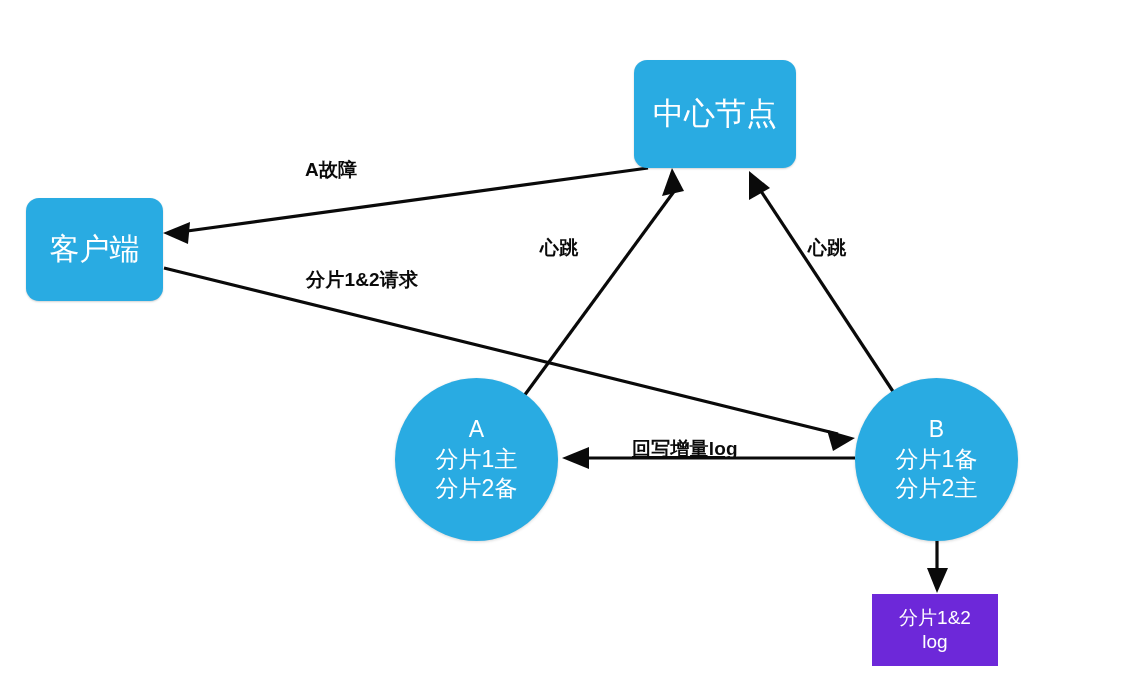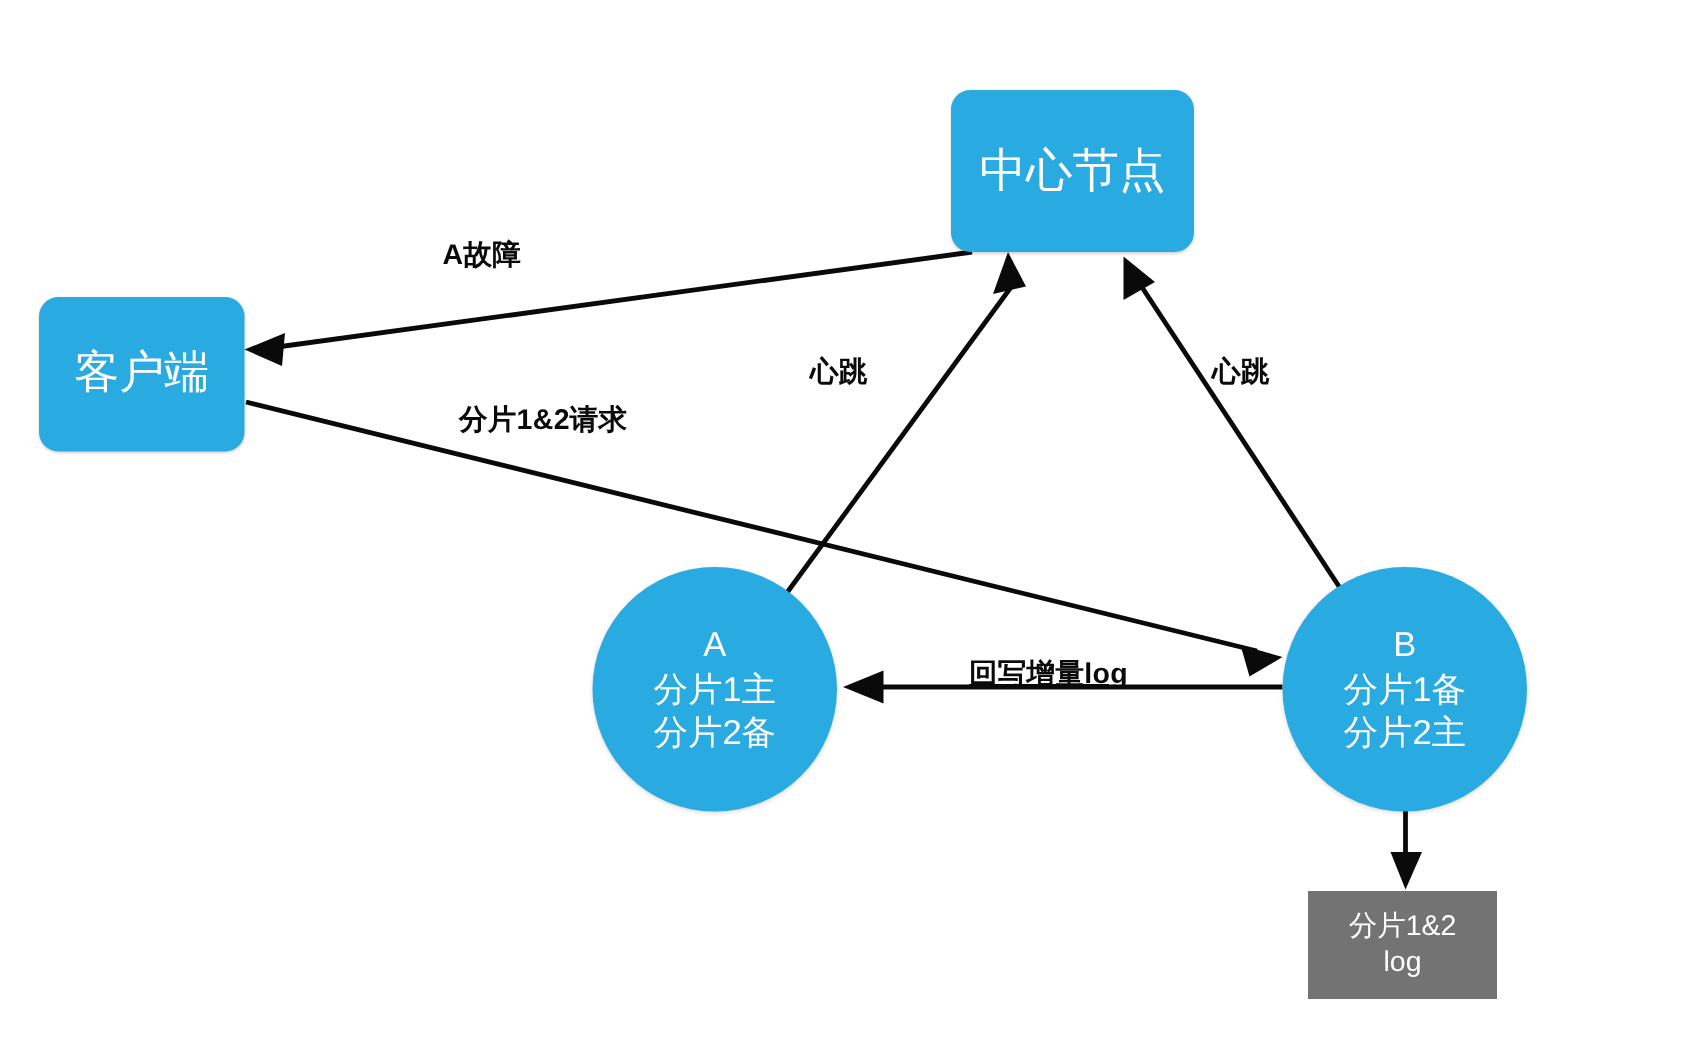--- a/index.html
+++ b/index.html
@@ -50,21 +50,21 @@
   .node .line {
     display: block;
     white-space: nowrap;
   }
   .node-rect-round {
     background: #29abe2;
     border-radius: 13px;
     box-shadow: 0 1px 2px rgba(0,0,0,0.18);
   }
   .node-rect-sharp {
-    background: #737373;
+    background: #6d28d9;
     border-radius: 0;
   }
   .node-circle {
     background: #29abe2;
     border-radius: 50%;
     box-shadow: 0 1px 3px rgba(0,0,0,0.16);
   }
   
   #node-center {
     left: 634px; top: 60px; width: 162px; height: 108px;
@@ -89,25 +89,25 @@
   
   .edge-label {
     position: absolute;
     color: #0a0a0a;
     font-size: 19px;
     font-weight: bold;
     white-space: nowrap;
     user-select: none;
     letter-spacing: 0.2px;
   }
-  #label-a-fault   { left: 295px; top: 157px; }
+  #label-a-fault   { left: 305px; top: 157px; }
   #label-request   { left: 306px; top: 267px; text-align: center; }
   #label-hb-left   { left: 540px; top: 235px; }
   #label-hb-right  { left: 808px; top: 235px; }
-  #label-writeback { left: 646px; top: 436px; text-decoration: underline; }
+  #label-writeback { left: 632px; top: 436px; text-decoration: underline; }
 </style>
 </head>
 <body>
 
 <div id="canvas">
 
   <svg class="layer" viewBox="0 0 1128 698" xmlns="http://www.w3.org/2000/svg">
 
     <g>
       <line class="edge-line" x1="648" y1="168" x2="180" y2="232"></line>

